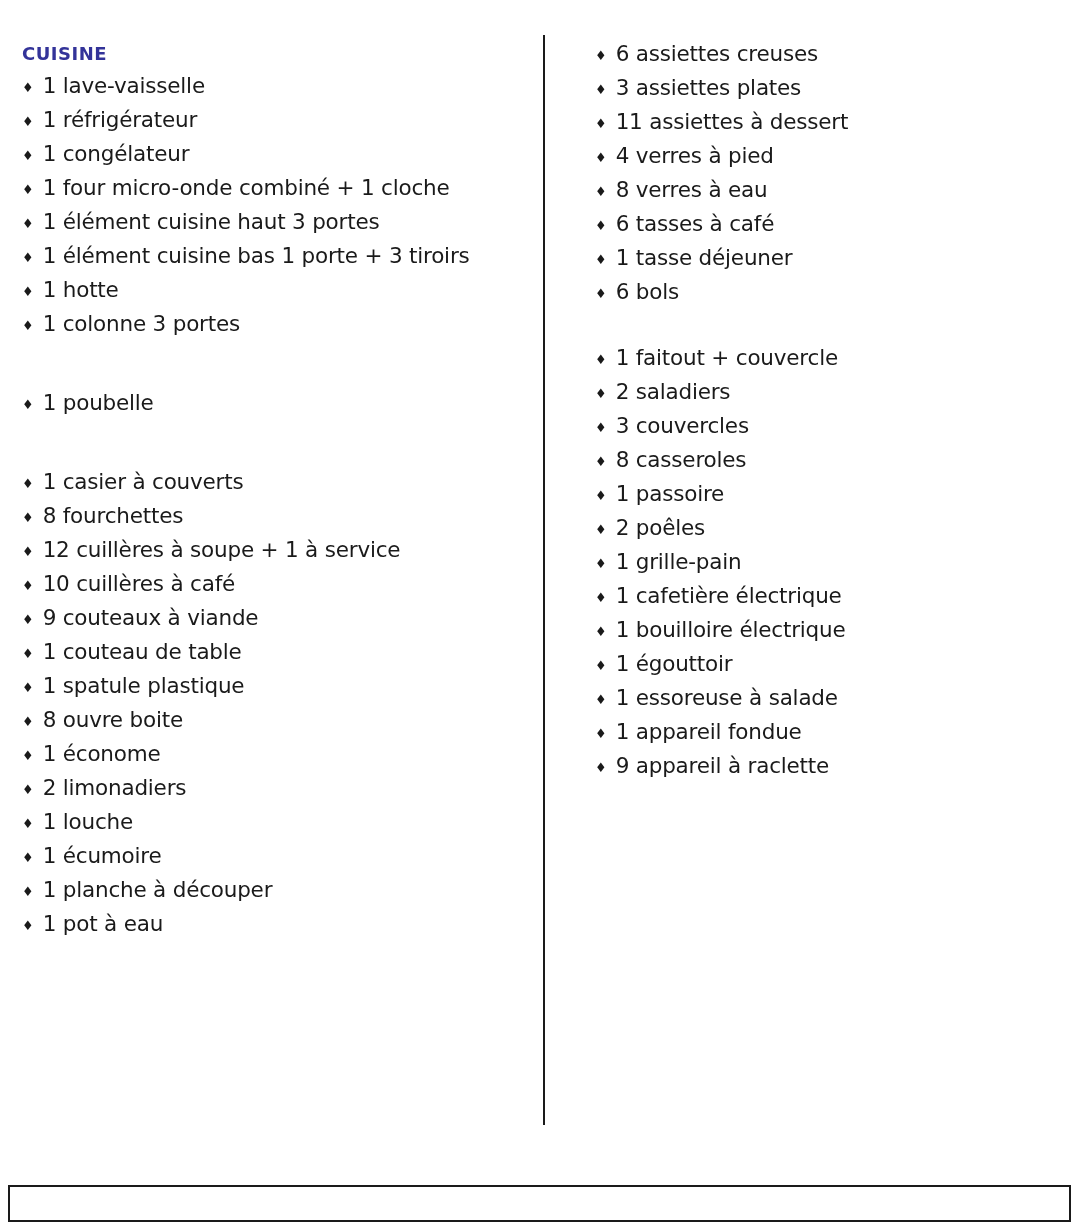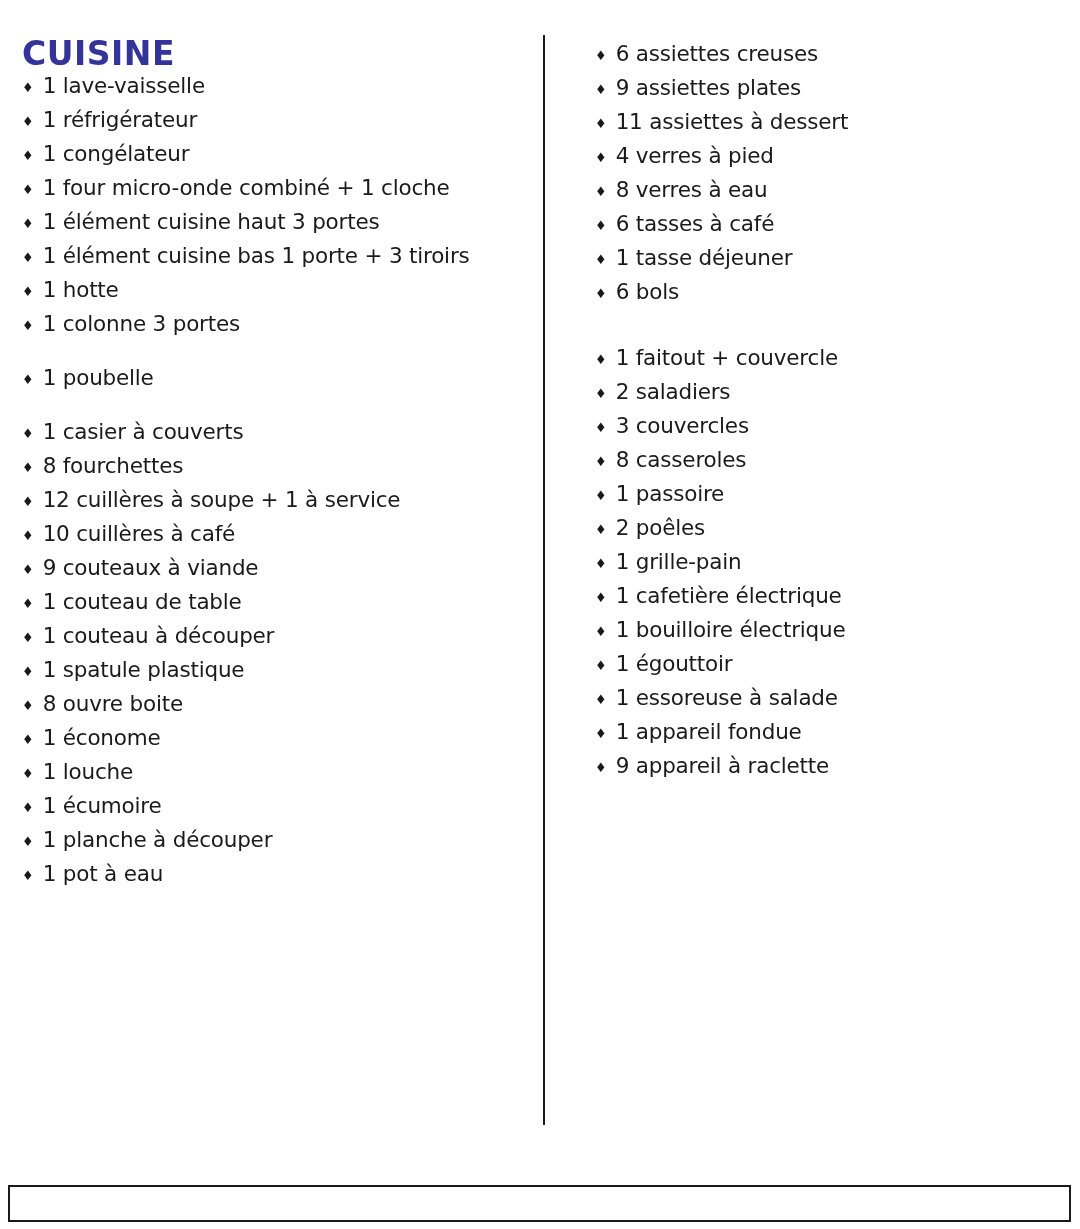--- a/index.html
+++ b/index.html
@@ -21,42 +21,42 @@
     background: #fff;
   }
   .col {
     position: absolute;
     top: 38px;
   }
   .col-left  { left: 22px;  width: 510px; }
   .col-right { left: 595px; width: 478px; }
 
   .page-title {
-    font-size: 33px;
+    font-size: 18px;
     line-height: 32px;
     font-weight: bold;
     letter-spacing: 0.5px;
     color: var(--title-color, #333399);
   }
 
   .line {
     font-size: 21.5px;
     line-height: 32px;
     letter-spacing: -0.2px;
     white-space: nowrap;
   }
   .bullet {
     display: inline-block;
     font-size: 13px;
     width: 14px;
     vertical-align: 1px;
   }
   .item-text { }
 
-  .group.gap-1 { margin-top: 20px; }
+  .group.gap-1 { margin-top: 45px; }
   .group.gap-2 { margin-top: 32px; }
 
   .divider {
     position: absolute;
     left: 543px;
     top: 35px;
     width: 2px;
     height: 1090px;
     background: #1a1a1a;
   }
@@ -140,33 +140,33 @@
           <div class="line">
     <span class="bullet">♦</span>
     <span class="item-text">9 couteaux à viande</span>
   </div>
           <div class="line">
     <span class="bullet">♦</span>
     <span class="item-text">1 couteau de table</span>
   </div>
           <div class="line">
     <span class="bullet">♦</span>
-    <span class="item-text">1 couteau à découper</span>
-  </div>
-          <div class="line">
-    <span class="bullet">♦</span>
     <span class="item-text">1 spatule plastique</span>
   </div>
           <div class="line">
     <span class="bullet">♦</span>
     <span class="item-text">8 ouvre boite</span>
   </div>
           <div class="line">
     <span class="bullet">♦</span>
     <span class="item-text">1 économe</span>
+  </div>
+          <div class="line">
+    <span class="bullet">♦</span>
+    <span class="item-text">2 limonadiers</span>
   </div>
           <div class="line">
     <span class="bullet">♦</span>
     <span class="item-text">1 louche</span>
   </div>
           <div class="line">
     <span class="bullet">♦</span>
     <span class="item-text">1 écumoire</span>
   </div>
           <div class="line">
@@ -185,21 +185,21 @@
 
   <div class="col col-right">
     <div class="list">
         <div class="group gap-0">
           <div class="line">
     <span class="bullet">♦</span>
     <span class="item-text">6 assiettes creuses</span>
   </div>
           <div class="line">
     <span class="bullet">♦</span>
-    <span class="item-text">9 assiettes plates</span>
+    <span class="item-text">3 assiettes plates</span>
   </div>
           <div class="line">
     <span class="bullet">♦</span>
     <span class="item-text">11 assiettes à dessert</span>
   </div>
           <div class="line">
     <span class="bullet">♦</span>
     <span class="item-text">4 verres à pied</span>
   </div>
           <div class="line">

